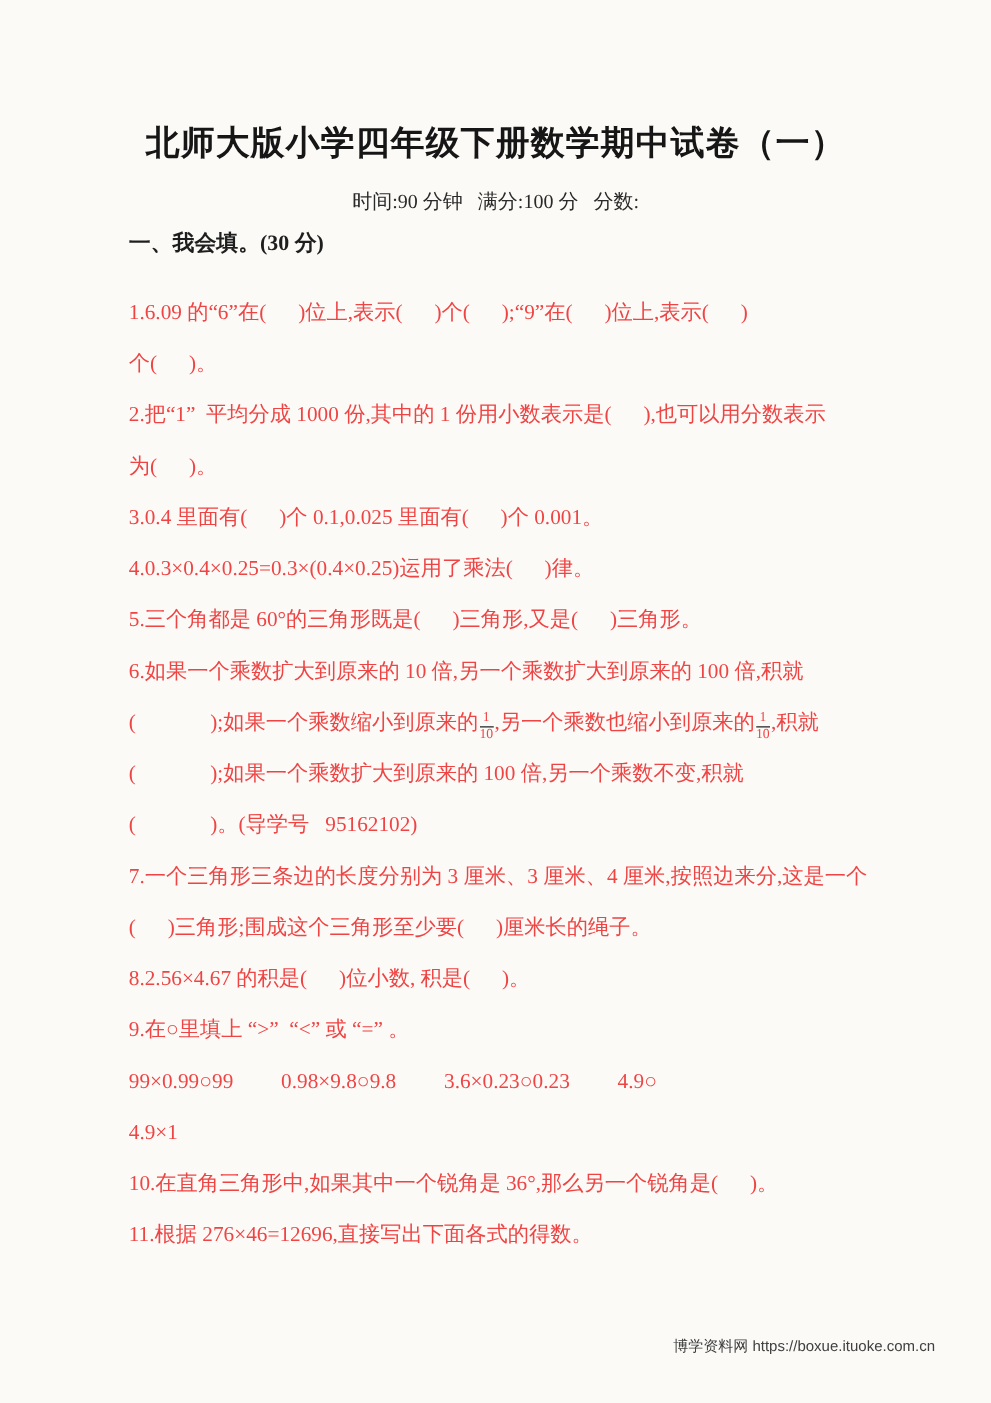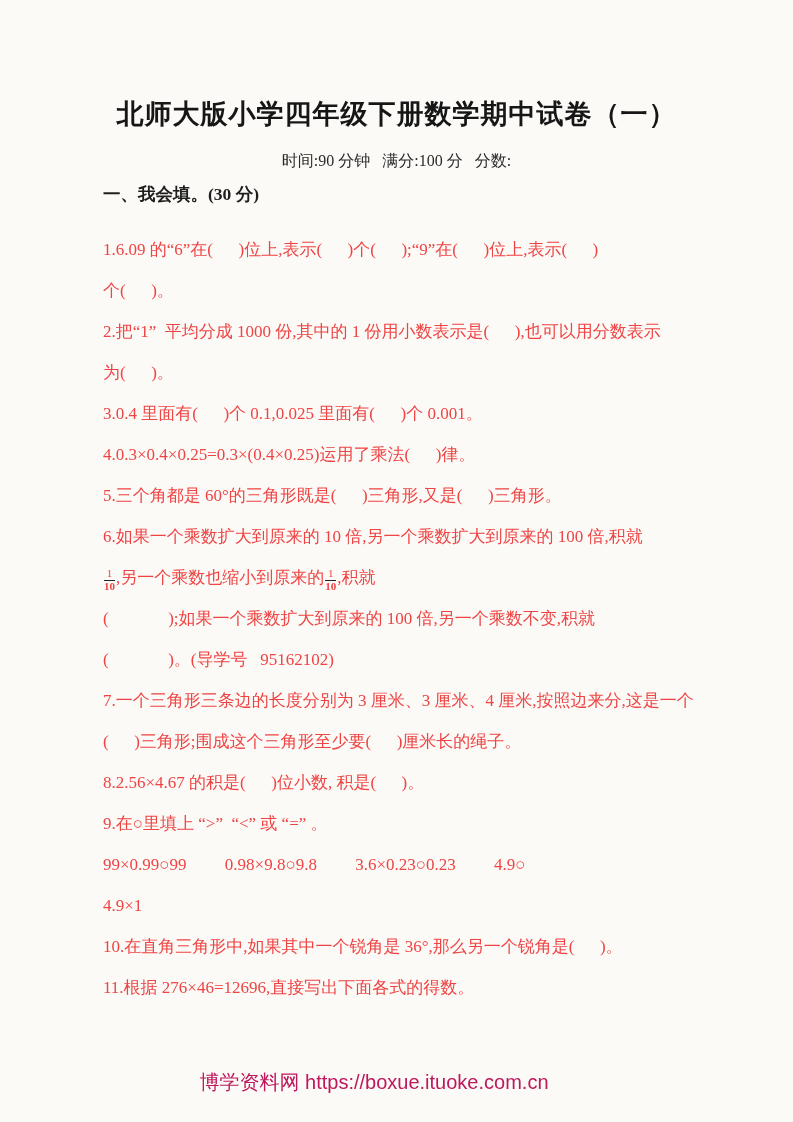--- a/index.html
+++ b/index.html
@@ -36,26 +36,26 @@
     position: absolute; top: 229px; left: 103px; width: 620px;
     font-size: 17px; line-height: 41px; color: #ef4444;
   }
   .line { white-space: pre; height: 41px; }
   .frac {
     display: inline-block; vertical-align: -7px;
     text-align: center; font-size: 11px; line-height: 1.05;
     margin: 0 1px;
   }
   .frac .num { display: block; border-bottom: 1px solid #222; padding: 0 2px; }
-  .frac .den { display: block; font-weight: bold; }
+  .frac .den { display: block; }
   .footer-site {
     position: absolute; top: 1069px; left: 0; width: 748px;
-    text-align: center;
+    text-align: right;
     font-family: "Liberation Sans", sans-serif;
-    font-size: 20px; color: #be185d;
+    font-size: 12px; color: #404040;
     white-space: pre;
   }
   .page-number {
     position: absolute; top: 1141px; left: 628px;
     font-size: 14px; color: #3a3a3a;
     white-space: pre;
   }
 </style>
 </head>
 <body>
@@ -71,21 +71,21 @@
   <div class="lines">
     <div class="line">1.6.09 的“6”在(      )位上,表示(      )个(      );“9”在(      )位上,表示(      )</div>
     <div class="line">个(      )。</div>
     <div class="line">2.把“1”  平均分成 1000 份,其中的 1 份用小数表示是(      ),也可以用分数表示</div>
     <div class="line">为(      )。</div>
     <div class="line">3.0.4 里面有(      )个 0.1,0.025 里面有(      )个 0.001。</div>
     <div class="line">4.0.3×0.4×0.25=0.3×(0.4×0.25)运用了乘法(      )律。</div>
     <div class="line">5.三个角都是 60°的三角形既是(      )三角形,又是(      )三角形。</div>
     <div class="line">6.如果一个乘数扩大到原来的 10 倍,另一个乘数扩大到原来的 100 倍,积就</div>
 
-    <div class="line"><span class="frac"><span class="num">1</span><span class="den">10</span></span><span>,另一个乘数也缩小到原来的</span><span class="frac"><span class="num">1</span><span class="den">10</span></span><span>,积就</span></div>
+    <div class="line"><span>(              );如果一个乘数缩小到原来的</span><span class="frac"><span class="num">1</span><span class="den">10</span></span><span>,另一个乘数也缩小到原来的</span><span class="frac"><span class="num">1</span><span class="den">10</span></span><span>,积就</span></div>
 
     <div class="line">(              );如果一个乘数扩大到原来的 100 倍,另一个乘数不变,积就</div>
     <div class="line">(              )。(导学号   95162102)</div>
     <div class="line">7.一个三角形三条边的长度分别为 3 厘米、3 厘米、4 厘米,按照边来分,这是一个</div>
     <div class="line">(      )三角形;围成这个三角形至少要(      )厘米长的绳子。</div>
     <div class="line">8.2.56×4.67 的积是(      )位小数, 积是(      )。</div>
     <div class="line">9.在○里填上 “&gt;”  “&lt;” 或 “=” 。</div>
     <div class="line">99×0.99○99         0.98×9.8○9.8         3.6×0.23○0.23         4.9○</div>
     <div class="line">4.9×1</div>
     <div class="line">10.在直角三角形中,如果其中一个锐角是 36°,那么另一个锐角是(      )。</div>

